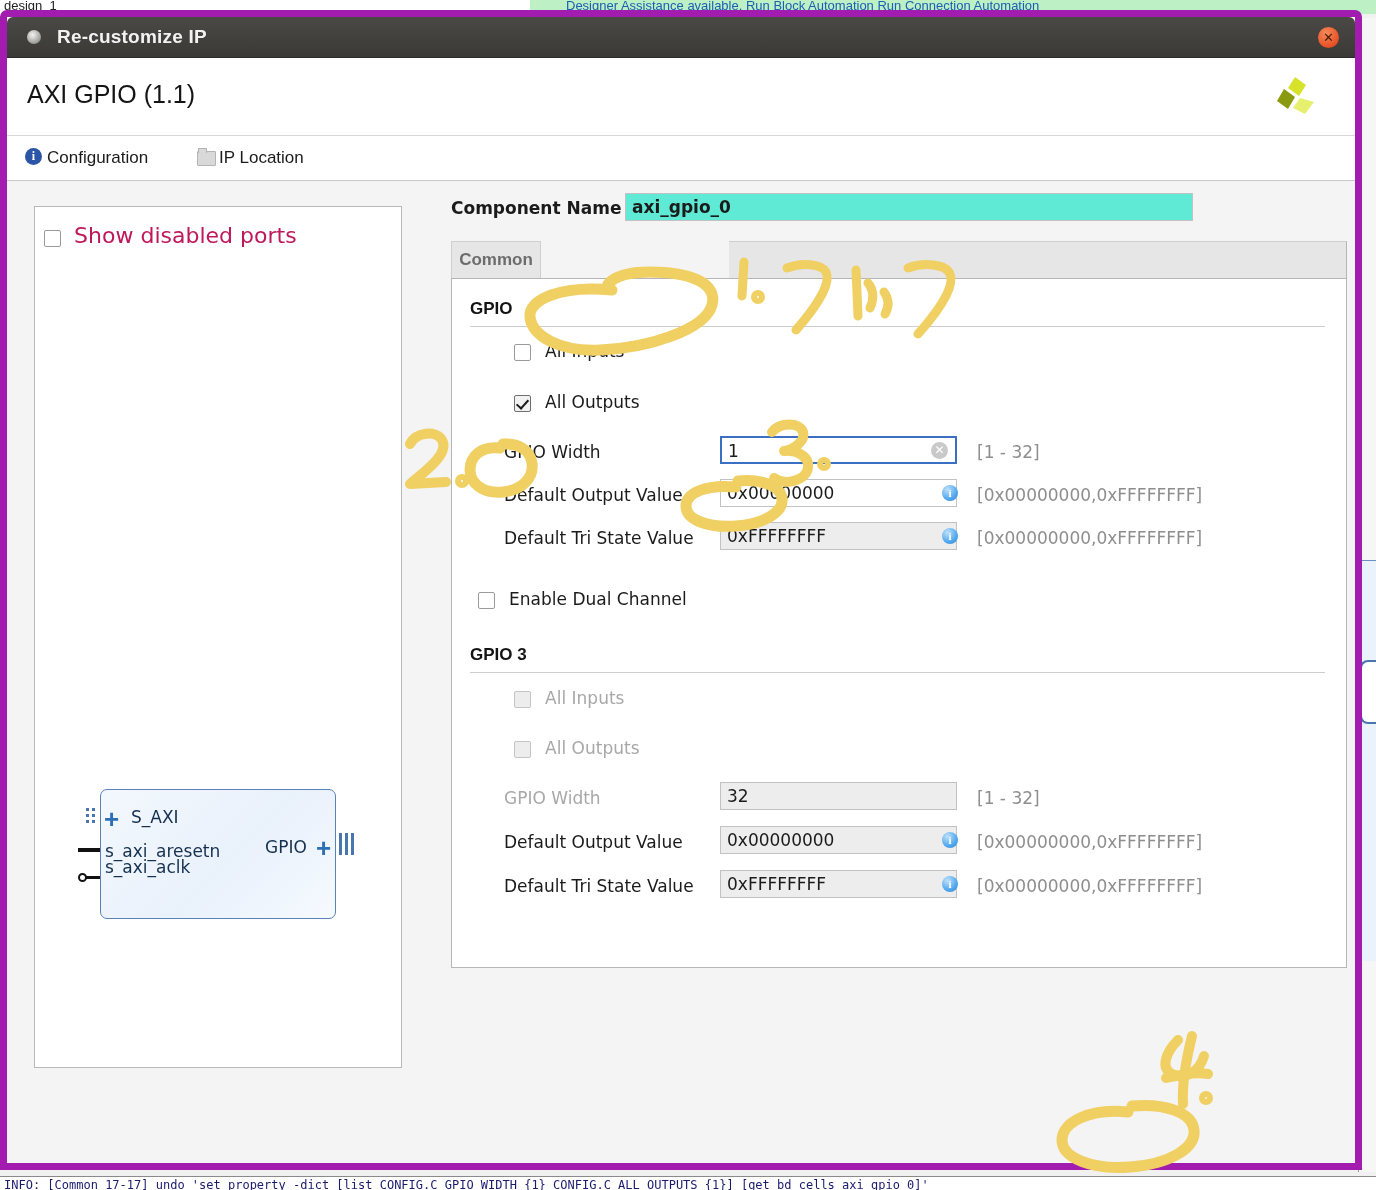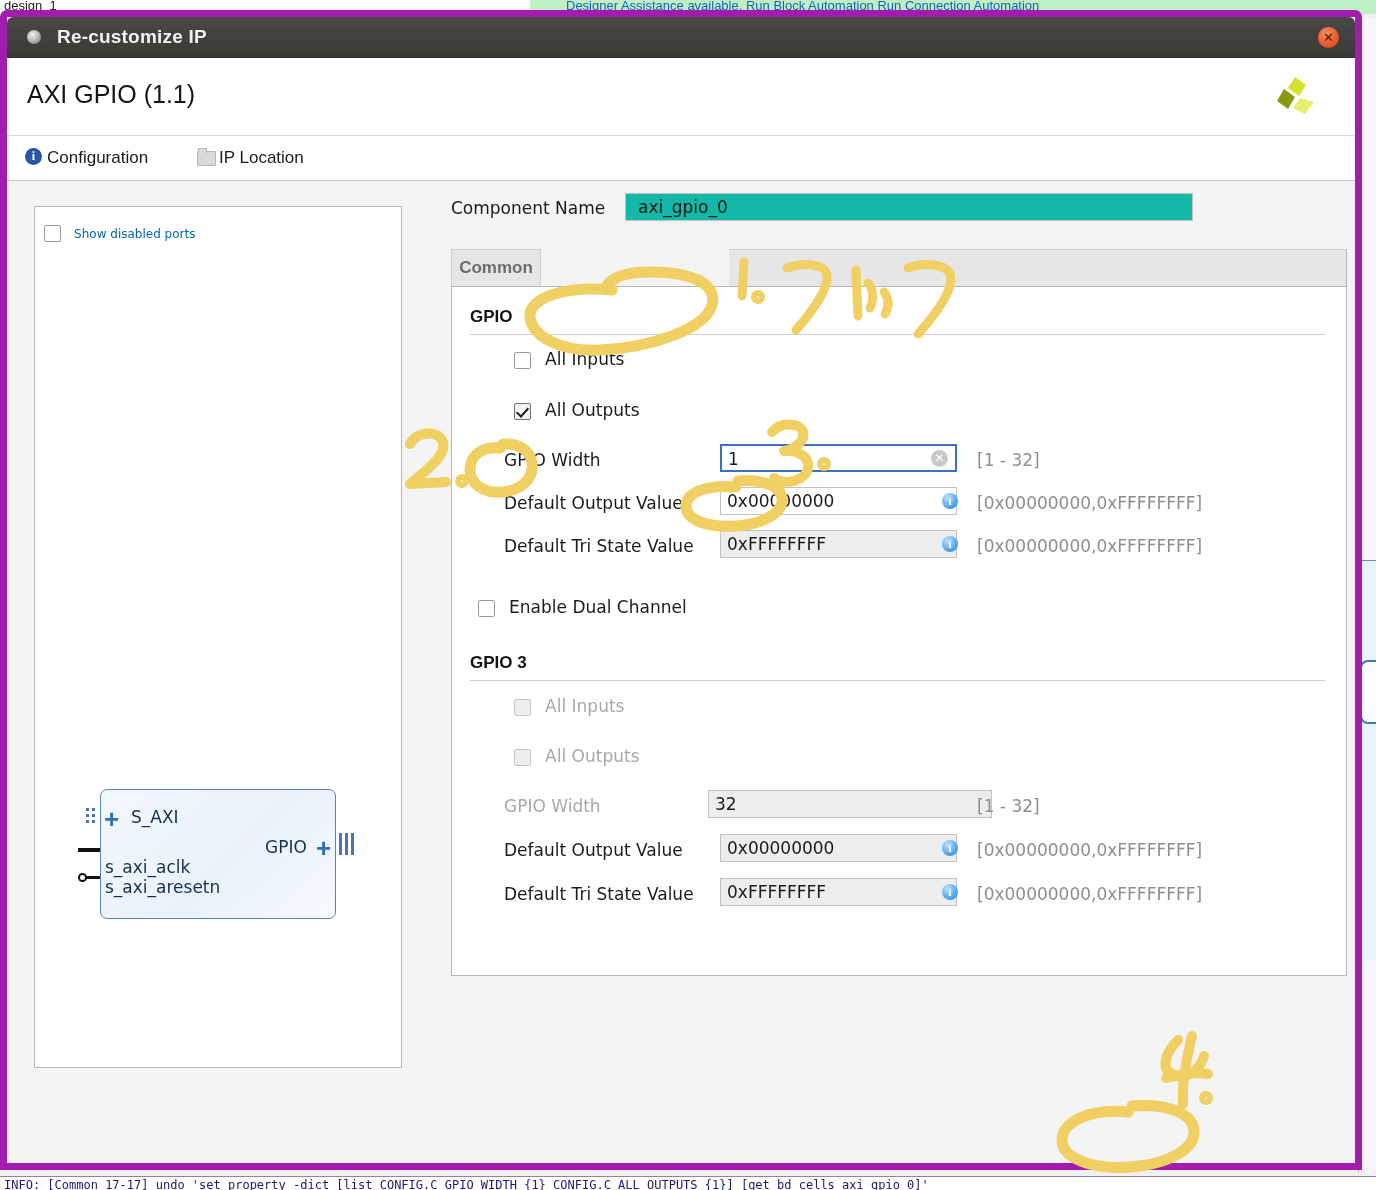--- a/index.html
+++ b/index.html
@@ -148,38 +148,38 @@
     vertical-align: -4px;
   }
   .chk.checked { background: #f2f2f2; border-color: #6e6e6e; position: relative; }
   .chk.checked::after {
     content: ""; position: absolute; left: 4px; top: 1px;
     width: 5px; height: 10px; border: solid #1a1a1a;
     border-width: 0 2px 2px 0; transform: rotate(42deg);
   }
   .chk.disabled { background: #ededed; border-color: #c4c4c4; }
   .sdp-label {
-    font-size: 12px; color: #0369a1; margin-left: 8px;
+    font-size: 22px; color: #be185d; margin-left: 8px;
     font-family: "DejaVu Sans", sans-serif;
   }
 
   
   .ipblock {
     position: absolute; left: 93px; top: 608px;
     width: 234px; height: 128px;
     border: 1px solid #5b82b8; border-radius: 7px;
     background: linear-gradient(135deg, #f3f8fd 0%, #e9f1fb 55%, #f6faff 100%);
   }
   .ip-port {
     position: absolute; font-size: 17px; color: #15304f;
     font-family: "DejaVu Sans", sans-serif;
   }
   .ip-saxi { left: 124px; top: 626px; }
   .ip-aclk { left: 98px; top: 676px; }
-  .ip-arst { left: 98px; top: 696px; }
+  .ip-arst { left: 98px; top: 660px; }
   .ip-gpio { left: 258px; top: 656px; }
   .ip-plus {
     position: absolute; color: #2f6fb5; font-size: 26px; font-weight: bold;
     font-family: "Liberation Sans", sans-serif; line-height: 1;
   }
   .ip-plus-l { left: 97px; top: 625px; }
   .ip-plus-r { left: 309px; top: 654px; }
   .ip-dots {
     position: absolute; left: 79px; top: 627px; width: 12px; height: 18px;
   }
@@ -196,29 +196,29 @@
   .ip-rstpin {
     position: absolute; left: 79px; top: 695px; width: 14px; height: 3px; background: #111;
   }
   .ip-rstcirc {
     position: absolute; left: 71px; top: 692px; width: 9px; height: 9px;
     border: 2px solid #111; border-radius: 50%; background: #fff; box-sizing: border-box;
   }
 
   
   .cfg { position: absolute; left: 430px; top: 12px; width: 910px; }
-  .cn-row { position: relative; height: 30px; margin-bottom: 26px; }
+  .cn-row { position: relative; height: 30px; margin-bottom: 18px; font-weight: bold; }
   .cn-label {
     position: absolute; left: 14px; top: 5px;
     font-size: 17px; color: #1b1b1b; font-family: "DejaVu Sans", sans-serif;
   }
   .cn-input {
     position: absolute; left: 188px; top: 0; width: 568px; height: 28px;
-    background: #14b8a6; border: 1px solid #c2c2c2; box-sizing: border-box;
-    font-size: 17px; color: #1b1b1b; padding: 3px 12px;
+    background: #5eead4; border: 1px solid #c2c2c2; box-sizing: border-box;
+    font-size: 17px; color: #1b1b1b; padding: 3px 6px;
     font-family: "DejaVu Sans", sans-serif;
   }
 
   .tabstrip { position: relative; height: 38px; margin-left: 14px; }
   .tab {
     position: absolute; top: 0; height: 38px; box-sizing: border-box;
     font-size: 17px; padding: 8px 18px;
     font-family: "Liberation Sans", sans-serif;
   }
   .tab-board {
@@ -420,21 +420,21 @@
             <span class="chk disabled"></span>
             <span class="lbl dis">All Inputs</span>
           </div>
 
           <div class="cbx-row" style="left:62px; top:459px;">
             <span class="chk disabled"></span>
             <span class="lbl dis">All Outputs</span>
           </div>
 
           <div class="fld-label dis" style="left:52px; top:509px;">GPIO Width</div>
-          <div class="fld-input ro" style="left:256px; top:503px; width:284px;">32</div>
+          <div class="fld-input ro" style="left:268px; top:503px; width:237px;">32</div>
           <div class="fld-range" style="left:525px; top:509px;">[1 - 32]</div>
 
           <div class="fld-label" style="left:52px; top:553px;">Default Output Value</div>
           <div class="fld-input ro" style="left:268px; top:547px; width:237px;">0x00000000</div>
           <div class="info-dot" style="left:490px; top:553px;">i</div>
           <div class="fld-range" style="left:525px; top:553px;">[0x00000000,0xFFFFFFFF]</div>
 
           <div class="fld-label" style="left:52px; top:597px;">Default Tri State Value</div>
           <div class="fld-input ro" style="left:268px; top:591px; width:237px;">0xFFFFFFFF</div>
           <div class="info-dot" style="left:490px; top:597px;">i</div>

